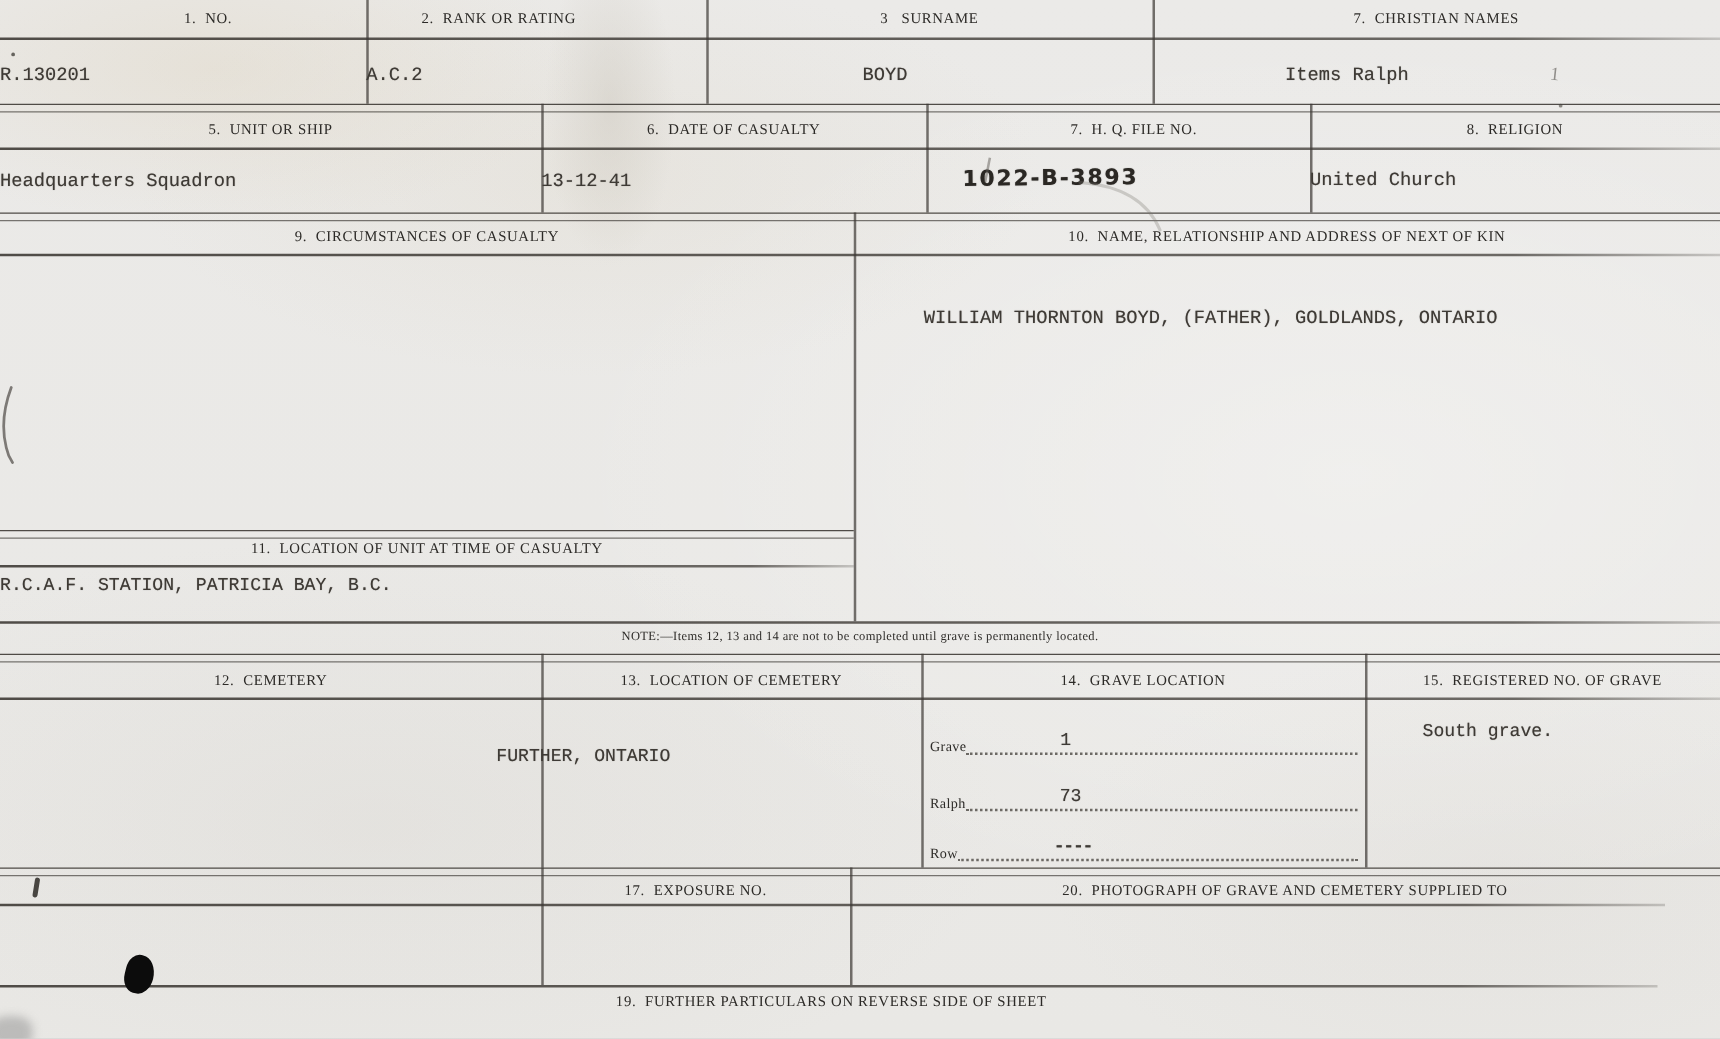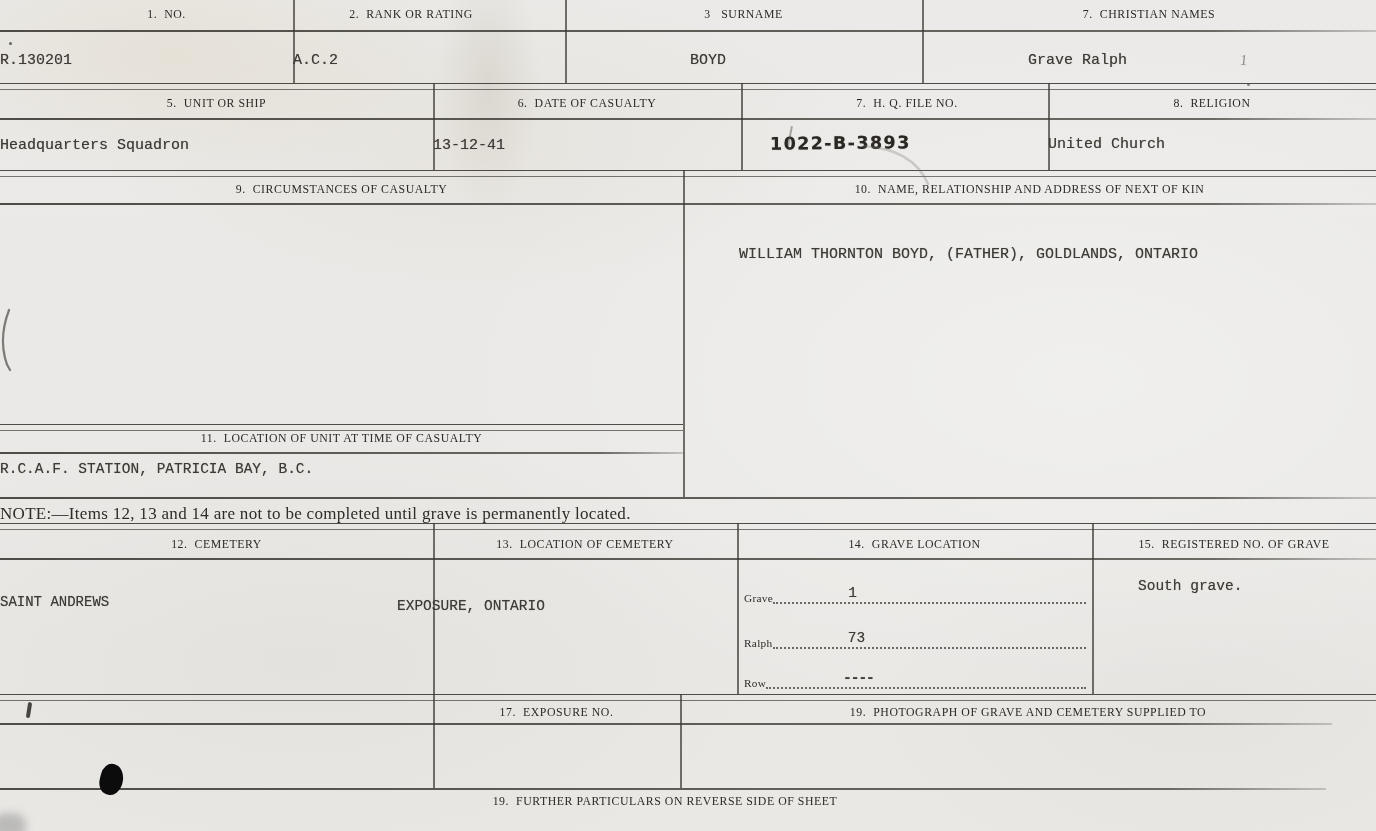--- a/index.html
+++ b/index.html
@@ -24,22 +24,22 @@
   .lab{position:absolute;font-family:"Liberation Serif",serif;font-size:11.8px;
        letter-spacing:.55px;color:#2c2a27;text-align:center;white-space:pre;}
   .typed{position:absolute;font-family:"Liberation Mono","DejaVu Sans Mono",monospace;
        color:#3e3a35;font-size:15px;white-space:pre;
        text-shadow:0 0 .7px rgba(62,58,53,.55);}
   .ctr{text-align:left;}
   .hand{position:absolute;font-family:"DejaVu Sans",sans-serif;font-weight:bold;
        font-size:17.5px;letter-spacing:1.4px;color:#2b2824;transform:rotate(-.6deg);
        text-shadow:0 0 .8px rgba(43,40,36,.5);}
   .block{line-height:23.2px;font-size:13.4px;}
-  .note{position:absolute;font-family:"Liberation Serif",serif;font-size:17px;
-       letter-spacing:.3px;color:#2e2c29;white-space:pre;}
+  .note{position:absolute;font-family:"Liberation Serif",serif;font-size:10px;
+       letter-spacing:.3px;color:#2e2c29;text-align:center;white-space:pre;}
   .grow{position:absolute;left:744px;width:342px;display:flex;align-items:flex-end;height:20px;}
   .glab{font-family:"Liberation Serif",serif;font-size:11.3px;color:#2e2c29;letter-spacing:.3px;}
   .gdots{flex:1;border-bottom:2px dotted rgba(66,62,56,.75);position:relative;height:100%;}
   .gval{position:absolute;left:24%;bottom:1px;font-family:"Liberation Mono","DejaVu Sans Mono",monospace;
        font-size:14.5px;color:#3e3a35;text-shadow:0 0 .7px rgba(62,58,53,.55);}
   .blob{position:absolute;left:100px;top:764px;width:23px;height:31px;background:#0c0c0c;
        border-radius:46% 58% 52% 48%;transform:rotate(14deg);}
   .mark{position:absolute;}
   .cornershade{position:absolute;left:-8px;top:813px;width:34px;height:26px;background:#8f8f8f;
        filter:blur(4px);opacity:.5;border-radius:40%;}
@@ -70,28 +70,28 @@
   <div class="vl" style="left:741px;top:83px;height:87px"></div>
   <div class="vl" style="left:1048px;top:83px;height:87px"></div>
   <div class="vl" style="left:683px;top:170px;height:327px"></div>
   <div class="vl" style="left:433px;top:523px;height:171px"></div>
   <div class="vl" style="left:737px;top:523px;height:171px"></div>
   <div class="vl" style="left:1092px;top:523px;height:171px"></div>
   <div class="vl" style="left:433px;top:694px;height:94px"></div>
   <div class="vl" style="left:680px;top:694px;height:94px"></div>
 
   <div class="lab" style="top:7px;left:0;width:333px">1.  NO.</div>
-  <div class="lab" style="top:7px;left:293px;width:236px">2.  RANK OR RATING</div>
+  <div class="lab" style="top:7px;left:281px;width:236px">2.  RANK OR RATING</div>
   <div class="lab" style="top:7px;left:565px;width:357px">3   SURNAME</div>
   <div class="lab" style="top:7px;left:922px;width:454px">7.  CHRISTIAN NAMES</div>
 
   <div class="typed ctr" style="top:52px;left:0;width:293px">R.130201</div>
   <div class="typed ctr" style="top:52px;left:293px;width:272px">A.C.2</div>
   <div class="typed" style="top:52px;left:690px">BOYD</div>
-  <div class="typed" style="top:52px;left:1028px">Grave Ralph</div>
+  <div class="typed" style="top:52px;left:1028px">Items Ralph</div>
 
   <div class="lab" style="top:96px;left:0;width:433px">5.  UNIT OR SHIP</div>
   <div class="lab" style="top:96px;left:433px;width:308px">6.  DATE OF CASUALTY</div>
   <div class="lab" style="top:96px;left:741px;width:332px">7.  H. Q. FILE NO.</div>
   <div class="lab" style="top:96px;left:1048px;width:328px">8.  RELIGION</div>
 
   <div class="typed ctr" style="top:137px;left:0;width:433px">Headquarters Squadron</div>
   <div class="typed ctr" style="top:137px;left:433px;width:308px">13-12-41</div>
   <div class="hand" style="top:133px;left:770px">1022-B-3893</div>
   <div class="typed ctr" style="top:136px;left:1048px;width:328px">United Church</div>
@@ -103,22 +103,21 @@
   <div class="lab" style="top:431px;left:0;width:683px">11.  LOCATION OF UNIT AT TIME OF CASUALTY</div>
   <div class="typed ctr" style="top:461px;left:0;width:683px;font-size:14.5px">R.C.A.F. STATION, PATRICIA BAY, B.C.</div>
 
   <div class="note" style="top:504px;left:0;width:1376px">NOTE:—Items 12, 13 and 14 are not to be completed until grave is permanently located.</div>
 
   <div class="lab" style="top:537px;left:0;width:433px">12.  CEMETERY</div>
   <div class="lab" style="top:537px;left:433px;width:304px">13.  LOCATION OF CEMETERY</div>
   <div class="lab" style="top:537px;left:737px;width:355px">14.  GRAVE LOCATION</div>
   <div class="lab" style="top:537px;left:1092px;width:284px">15.  REGISTERED NO. OF GRAVE</div>
 
-  <div class="typed ctr" style="top:594px;left:0;width:433px;font-size:14px">SAINT ANDREWS</div>
-  <div class="typed ctr" style="top:598px;left:397px;width:304px;font-size:14.5px">EXPOSURE, ONTARIO</div>
+  <div class="typed ctr" style="top:598px;left:397px;width:304px;font-size:14.5px">FURTHER, ONTARIO</div>
   <div class="typed" style="top:578px;left:1138px;font-size:14.5px">South grave.</div>
 
   <div class="grow" style="top:584px">
     <span class="glab">Grave</span>
     <span class="gdots">
       <span class="gval">1</span>
     </span>
   </div>
   <div class="grow" style="top:629px">
     <span class="glab">Ralph</span>
@@ -127,21 +126,21 @@
     </span>
   </div>
   <div class="grow" style="top:669px">
     <span class="glab">Row</span>
     <span class="gdots">
       <span class="gval" style="font-weight:bold;letter-spacing:-1px">----</span>
     </span>
   </div>
 
   <div class="lab" style="top:705px;left:433px;width:247px">17.  EXPOSURE NO.</div>
-  <div class="lab" style="top:705px;left:680px;width:696px">19.  PHOTOGRAPH OF GRAVE AND CEMETERY SUPPLIED TO</div>
+  <div class="lab" style="top:705px;left:680px;width:696px">20.  PHOTOGRAPH OF GRAVE AND CEMETERY SUPPLIED TO</div>
 
   <div class="lab" style="top:794px;left:0;width:1330px">19.  FURTHER PARTICULARS ON REVERSE SIDE OF SHEET</div>
 
   <div class="blob"></div>
   <div class="mark" style="left:0;top:308px">
     <svg width="14" height="64" viewBox="0 0 14 64">
         <path d="M9,2 C3,18 1,34 5,50 C6,55 8,59 10,62" fill="none" stroke="rgba(66,62,57,.65)" stroke-width="2.2" stroke-linecap="round"></path>
       </svg>
   </div>
   <div class="mark" style="left:1240px;top:52px;font-family:'Liberation Serif',serif;font-size:15px;color:rgba(70,66,60,.55);transform:rotate(6deg)">1</div>

